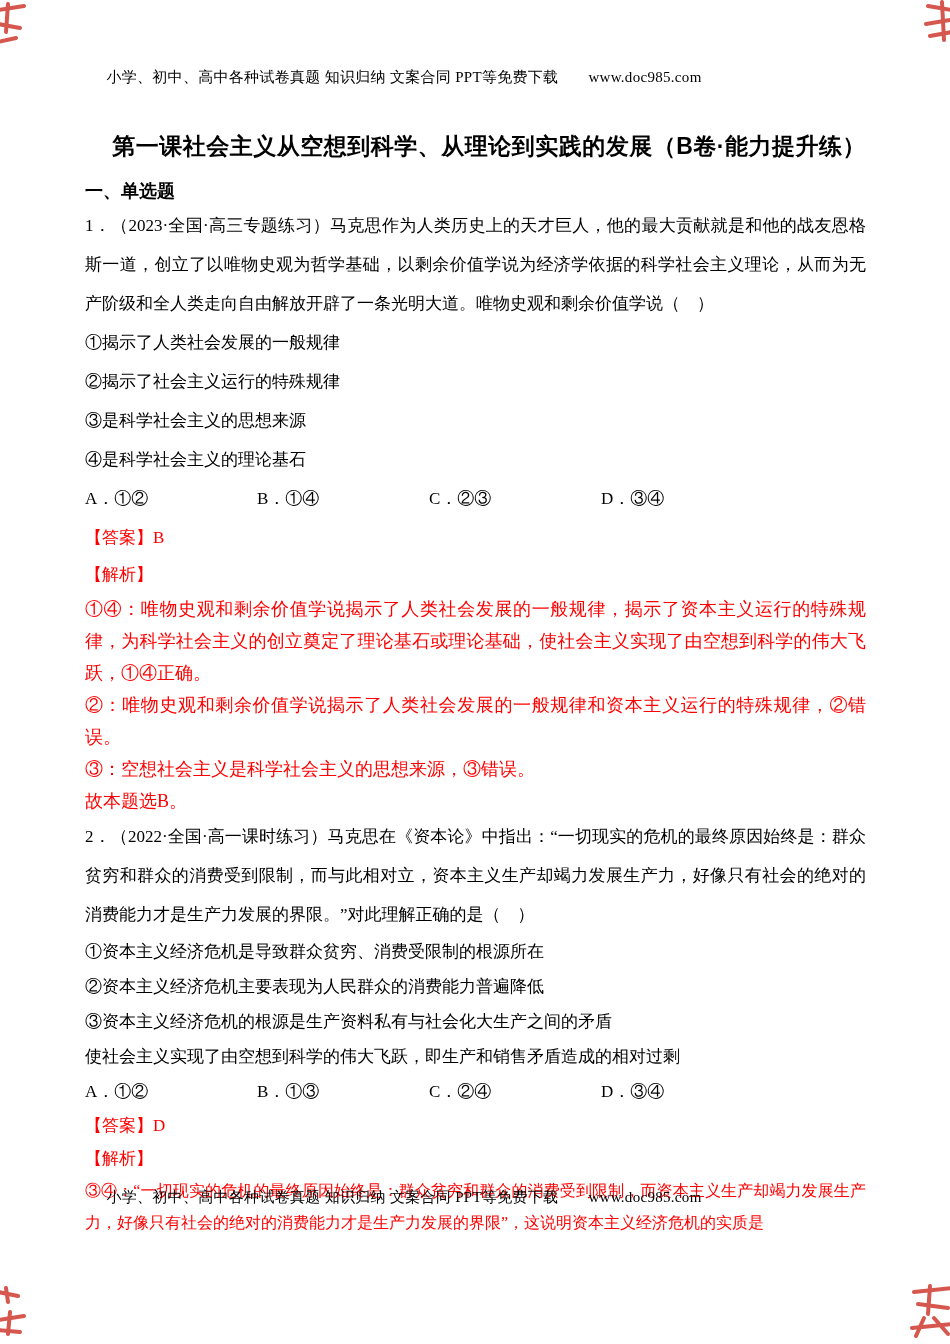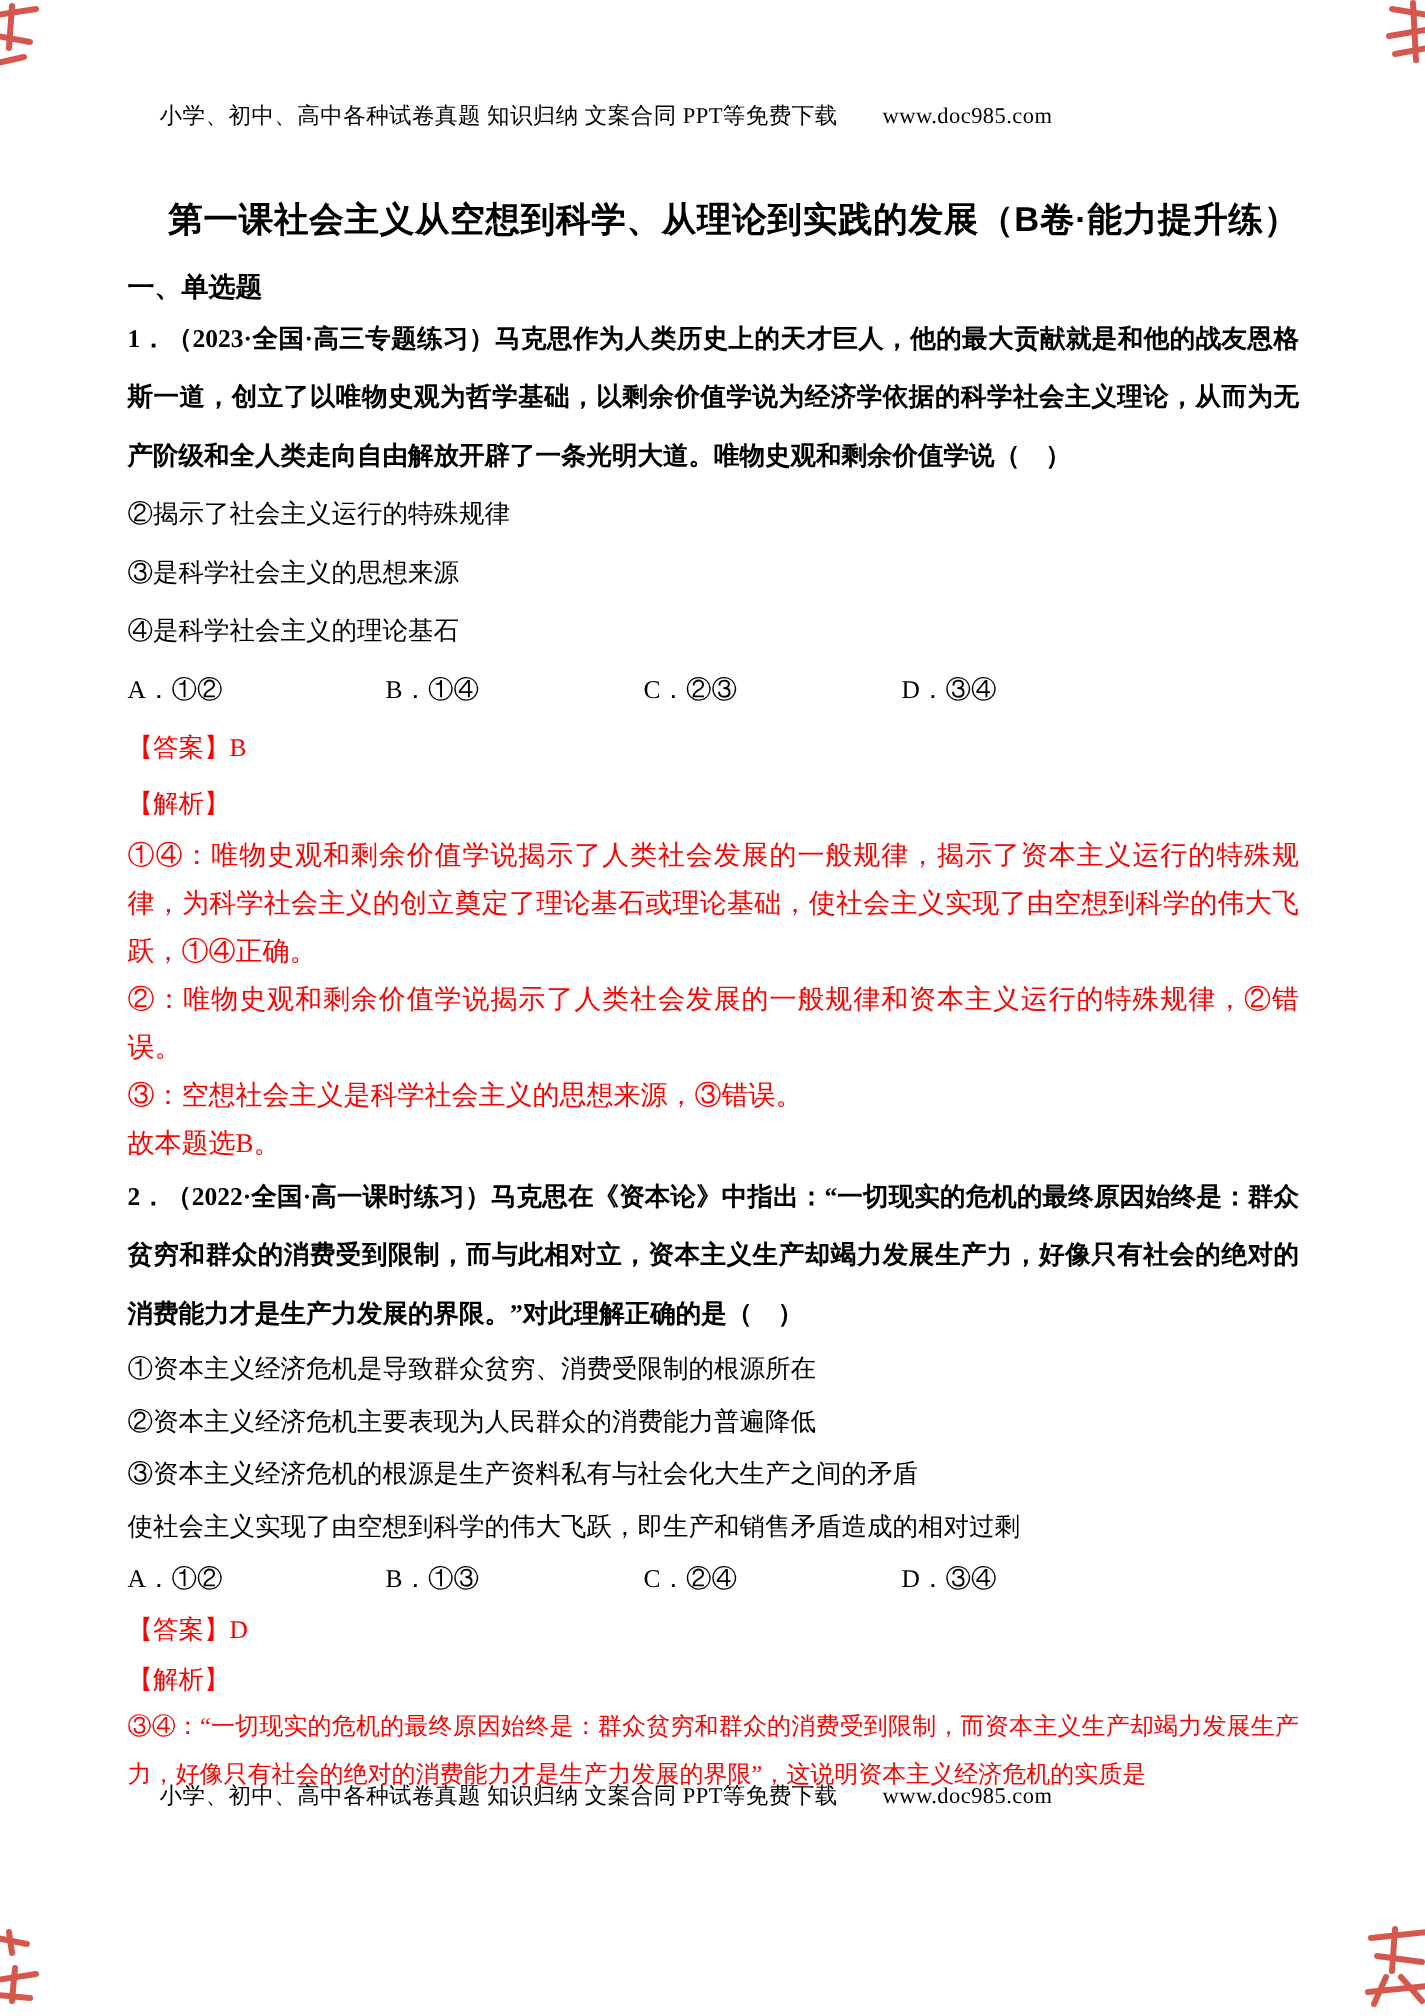--- a/index.html
+++ b/index.html
@@ -21,21 +21,21 @@
     font-family:"Liberation Sans","DejaVu Sans",sans-serif;
     font-size:23px;font-weight:bold;line-height:36px;text-align:right;
     letter-spacing:.5px;
   }
   .section{
     margin:12px 0 0 0;
     font-family:"Liberation Sans","DejaVu Sans",sans-serif;
     font-size:18px;font-weight:bold;line-height:30px;
   }
   p{margin:0;}
-  .stem{text-align:justify;font-weight:bold;}
+  .stem{text-align:justify;}
   .q1 .stem,.q1 .option,.q1 .choices,.q1 .answer{font-size:17px;line-height:39px;}
   .q1 .analysis-label{font-size:17px;line-height:36px;}
   .q1 .analysis{font-size:18px;line-height:32px;text-align:justify;}
   .q2 .stem{font-size:17px;line-height:39px;}
   .q2 .option,.q2 .choices{font-size:17px;line-height:35px;}
   .q2 .answer{font-size:17px;line-height:33px;}
   .q2 .analysis-label{font-size:17px;line-height:33px;}
   .q2 .analysis{font-size:16px;line-height:32px;text-align:justify;}
   .choices{display:flex;}
   .choice{width:172px;flex:0 0 auto;}
@@ -92,20 +92,21 @@
     <span>小学、初中、高中各种试卷真题 知识归纳 文案合同 PPT等免费下载</span><span class="url">www.doc985.com</span>
   </div>
 
   <div class="content">
 
     <h1 class="title">第一课社会主义从空想到科学、从理论到实践的发展（B卷·能力提升练）</h1>
     <h2 class="section">一、单选题</h2>
 
     <section class="question q1">
       <p class="stem">1．（2023·全国·高三专题练习）马克思作为人类历史上的天才巨人，他的最大贡献就是和他的战友恩格斯一道，创立了以唯物史观为哲学基础，以剩余价值学说为经济学依据的科学社会主义理论，从而为无产阶级和全人类走向自由解放开辟了一条光明大道。唯物史观和剩余价值学说（　）</p>
+      <p class="option">①揭示了人类社会发展的一般规律</p>
       <p class="option">②揭示了社会主义运行的特殊规律</p>
       <p class="option">③是科学社会主义的思想来源</p>
       <p class="option">④是科学社会主义的理论基石</p>
       <div class="choices">
         <span class="choice">A．①②</span>
         <span class="choice">B．①④</span>
         <span class="choice">C．②③</span>
         <span class="choice">D．③④</span>
       </div>
       <p class="answer red"><span>【答案】</span><span>B</span></p>

